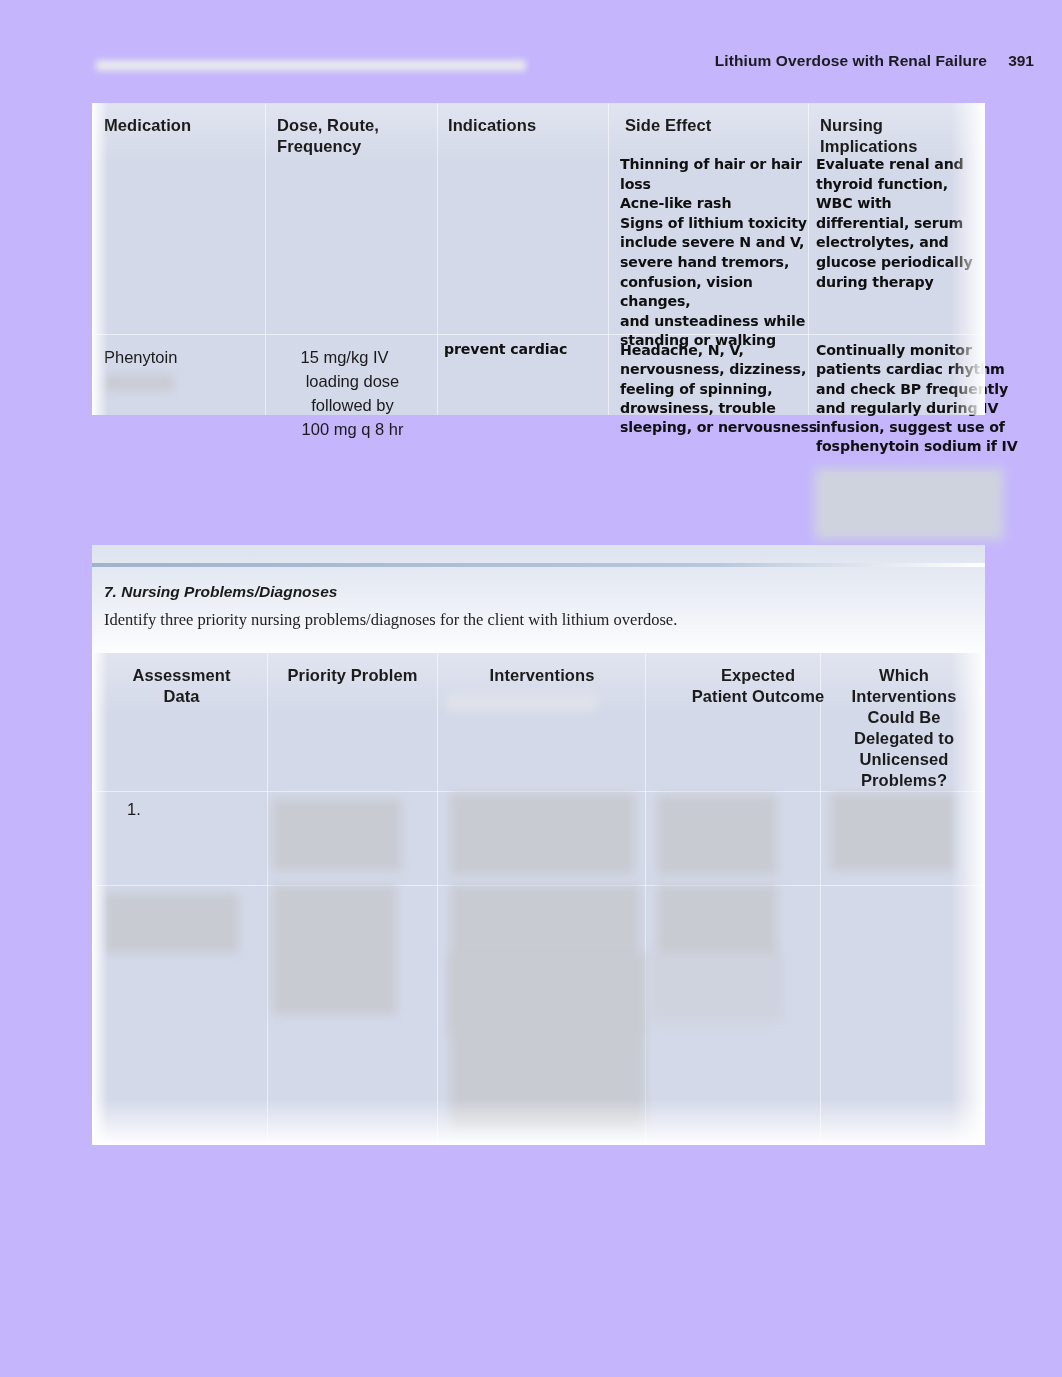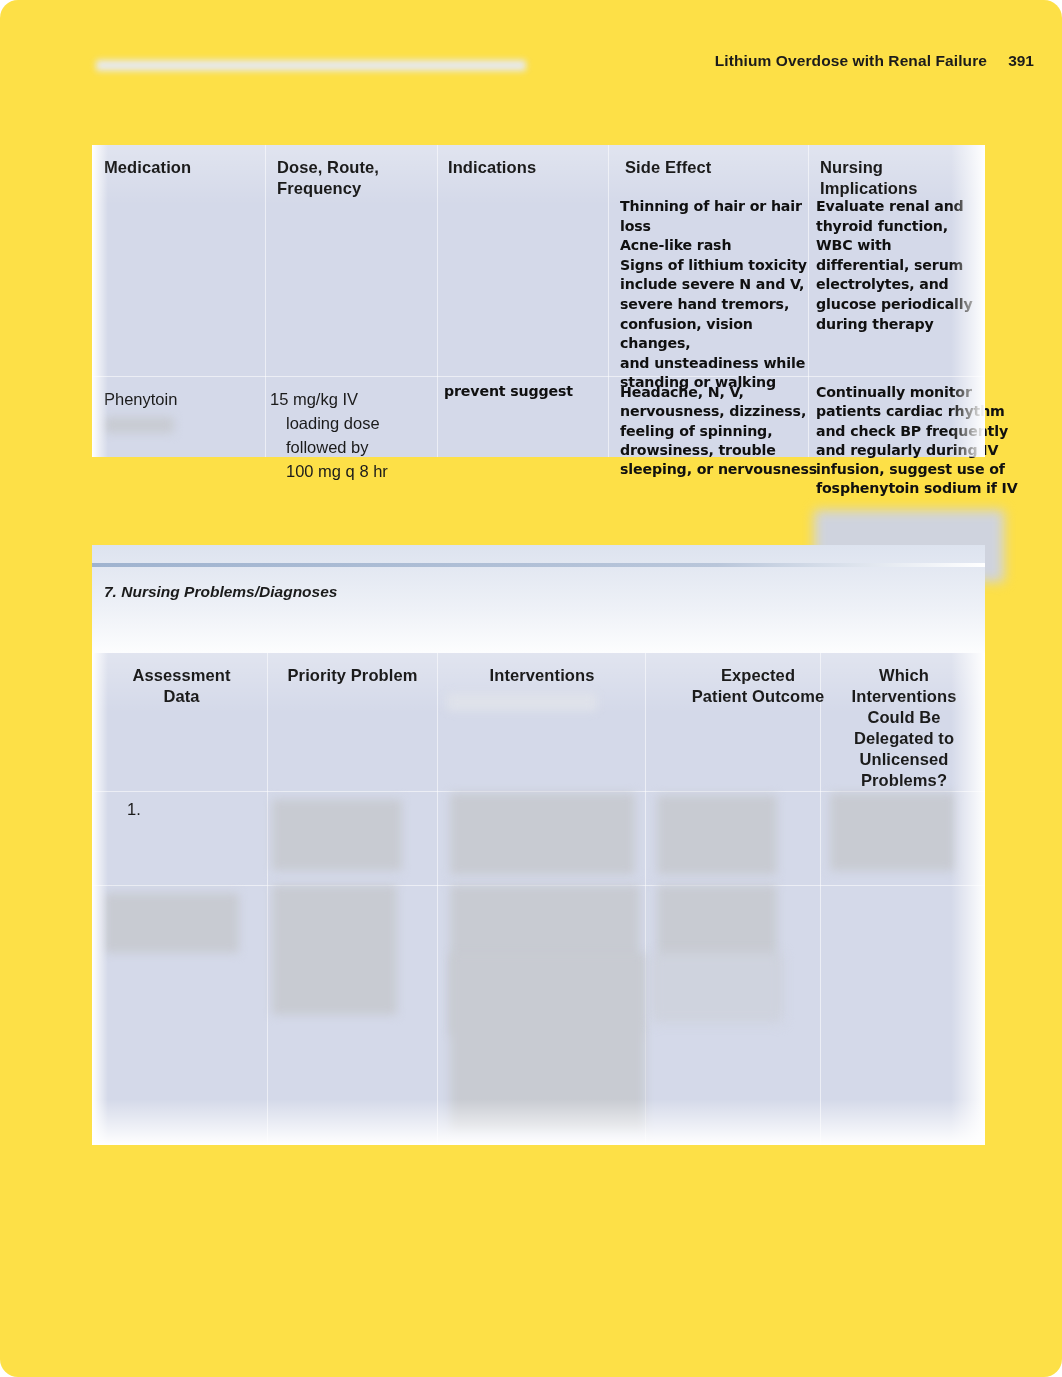--- a/index.html
+++ b/index.html
@@ -4,24 +4,23 @@
 <style>
   html, body {
     margin: 0;
     padding: 0;
     background: #ffffff;
   }
   #page {
     position: relative;
     width: 1062px;
     height: 1377px;
-    background: #fde047;
+    background: #c4b5fd;
     overflow: hidden;
     font-family: "Liberation Sans", sans-serif;
-    border-radius: 18px;
     -webkit-font-smoothing: antialiased;
   }
 
   
   #runhead {
     position: absolute;
     left: 0; top: 52px;
     width: 1062px; height: 36px;
   }
   #runhead-redaction {
@@ -163,21 +162,21 @@
 <body>
 
 <div id="page">
 
   <div id="runhead">
     <div id="runhead-redaction"></div>
     <div id="runhead-title">Lithium Overdose with Renal Failure</div>
     <div id="runhead-page">391</div>
   </div>
 
-  <div class="tbl" id="med-table" style="left:92px; top:103px; width:893px; height:312px;margin-top:42px;">
+  <div class="tbl" id="med-table" style="left:92px; top:103px; width:893px; height:312px;">
 
     <div class="vrule" style="left:173px;"></div>
     <div class="vrule" style="left:345px;"></div>
     <div class="vrule" style="left:516px;"></div>
     <div class="vrule" style="left:716px;"></div>
 
     <div class="hrule" style="top:231px;"></div>
 
     <div class="cell hdr" style="left:12px; top:12px; width:155px;">
       <div>Medication</div>
@@ -221,29 +220,29 @@
       <div>electrolytes, and</div>
       <div>glucose periodically</div>
       <div>during therapy</div>
     </div>
 
     <div class="cell printed" style="left:12px; top:242px; width:155px;">
       <div>Phenytoin</div>
     </div>
     <div class="redact" style="left:12px; top:272px; width:70px; height:16px;"></div>
 
-    <div class="cell printed" style="left:178px; top:242px; width:165px;">
+    <div class="cell printed" style="left:170px; top:242px; width:165px;text-align:center;">
       <div>15 mg/kg IV</div>
       <div style="padding-left:16px;">loading dose</div>
       <div style="padding-left:16px;">followed by</div>
       <div style="padding-left:16px;">100 mg q 8 hr</div>
     </div>
 
     <div class="cell hand" style="left:352px; top:237px; width:160px;">
-      <div>prevent suggest</div>
+      <div>prevent cardiac</div>
     </div>
 
     <div class="cell hand tight" style="left:528px; top:238px; width:200px;">
       <div>Headache, N, V,</div>
       <div>nervousness, dizziness,</div>
       <div>feeling of spinning,</div>
       <div>drowsiness, trouble</div>
       <div>sleeping, or nervousness</div>
     </div>
 
@@ -258,20 +257,21 @@
 
     <div class="redact soft" style="left:722px; top:365px; width:190px; height:72px;"></div>
 
     <div class="fade-right"></div>
     <div class="fade-left"></div>
   </div>
 
   <div id="sec7-band"></div>
   <div id="sec7-rule"></div>
   <div id="sec7-heading">7. Nursing Problems/Diagnoses</div>
+  <div id="sec7-instruction">Identify three priority nursing problems/diagnoses for the client with lithium overdose.</div>
 
   <div class="tbl" id="problems-table" style="left:92px; top:653px; width:893px; height:492px;text-align:center;">
 
     <div class="vrule" style="left:175px;"></div>
     <div class="vrule" style="left:345px;"></div>
     <div class="vrule" style="left:553px;"></div>
     <div class="vrule" style="left:728px;"></div>
     <div class="hrule" style="top:138px;"></div>
     <div class="hrule" style="top:232px;"></div>
 

